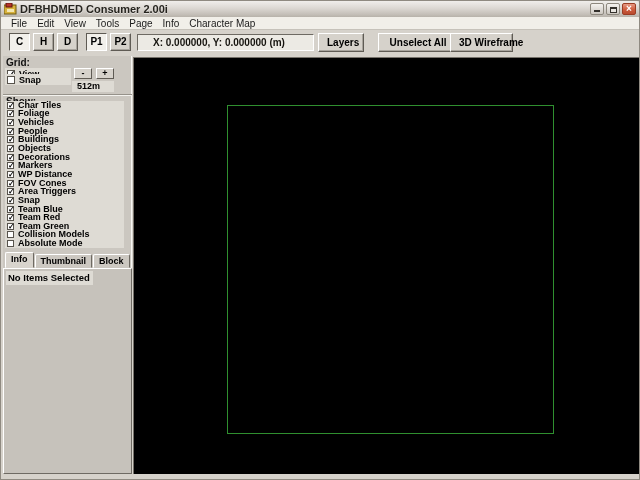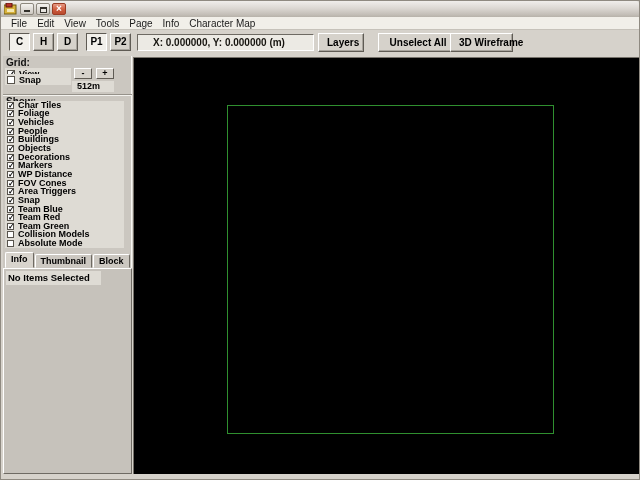--- a/index.html
+++ b/index.html
@@ -70,41 +70,42 @@
 
   
   .tabs { position:absolute; left:2px; top:196px; height:16px; display:flex; align-items:flex-end; }
   .tab { height:14px; background:#ccc8c1; border:1px solid; border-color:#ffffff #6e6a63 #cbc7c0 #ffffff;
     border-radius:2px 2px 0 0; font-weight:bold; font-size:9px; line-height:13px;
     padding:0 5px; margin-right:1px; white-space:nowrap; }
   .tab.active { height:16px; background:#d8d4cd; border-bottom-color:#d8d4cd; }
   .info-panel { position:absolute; left:0; top:212px; width:129px; height:206px;
     background:#c6c2bb; border:1px solid; border-color:#ffffff #6e6a63 #6e6a63 #ffffff; padding:2px; }
   .info-msg { display:inline-block; background:#dedbd4; font-weight:bold; font-size:9.5px;
-    padding:1px 11px 2px 2px; white-space:nowrap; }
+    padding:1px 3px 2px 2px; white-space:nowrap; }
 
   
   .canvas { position:absolute; left:132px; top:56px; width:506px; height:417px; background:#000;
     border-left:1px solid #76726b; border-top:1px solid #76726b; }
   .map-region { position:absolute; left:93px; top:47px; width:327px; height:329px;
     border:1px solid #2f8f2f; }
 </style>
 </head>
 <body>
 
 <div class="window">
 
   <div class="titlebar">
     <span class="app-icon">
       <svg width="13" height="12" viewBox="0 0 13 12">
         <rect x="0" y="2" width="12" height="9" fill="#d8b23c" stroke="#6e5a10"></rect>
         <rect x="2" y="0" width="6" height="4" fill="#b8342a" stroke="#5e130c"></rect>
         <rect x="3" y="6" width="7" height="3" fill="#f3e6b0"></rect>
       </svg>
     </span>
+    <span class="title-text">DFBHDMED Consumer 2.00i</span>
     <span class="winbtns">
       <span class="wbtn min">
           <i></i>
         </span>
       <span class="wbtn rest">
           <i></i>
         </span>
       <span class="wbtn close">×</span>
     </span>
   </div>

